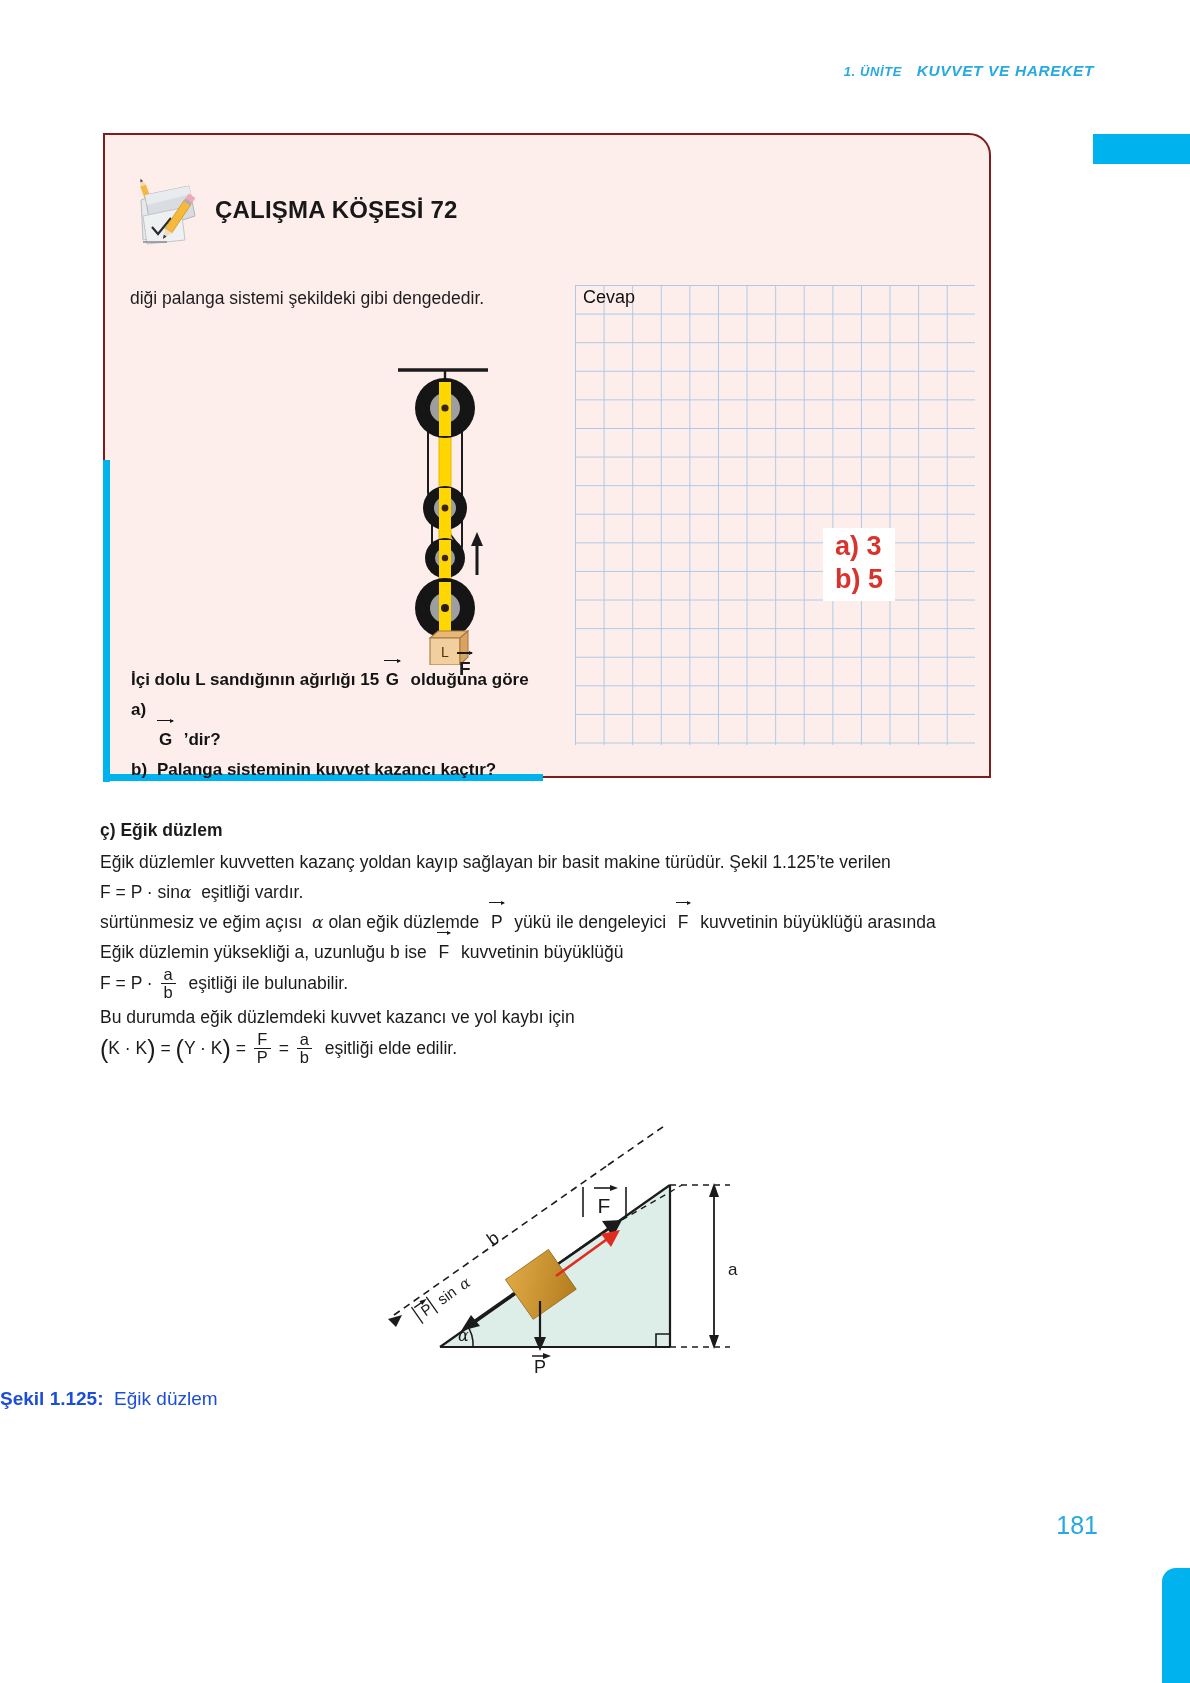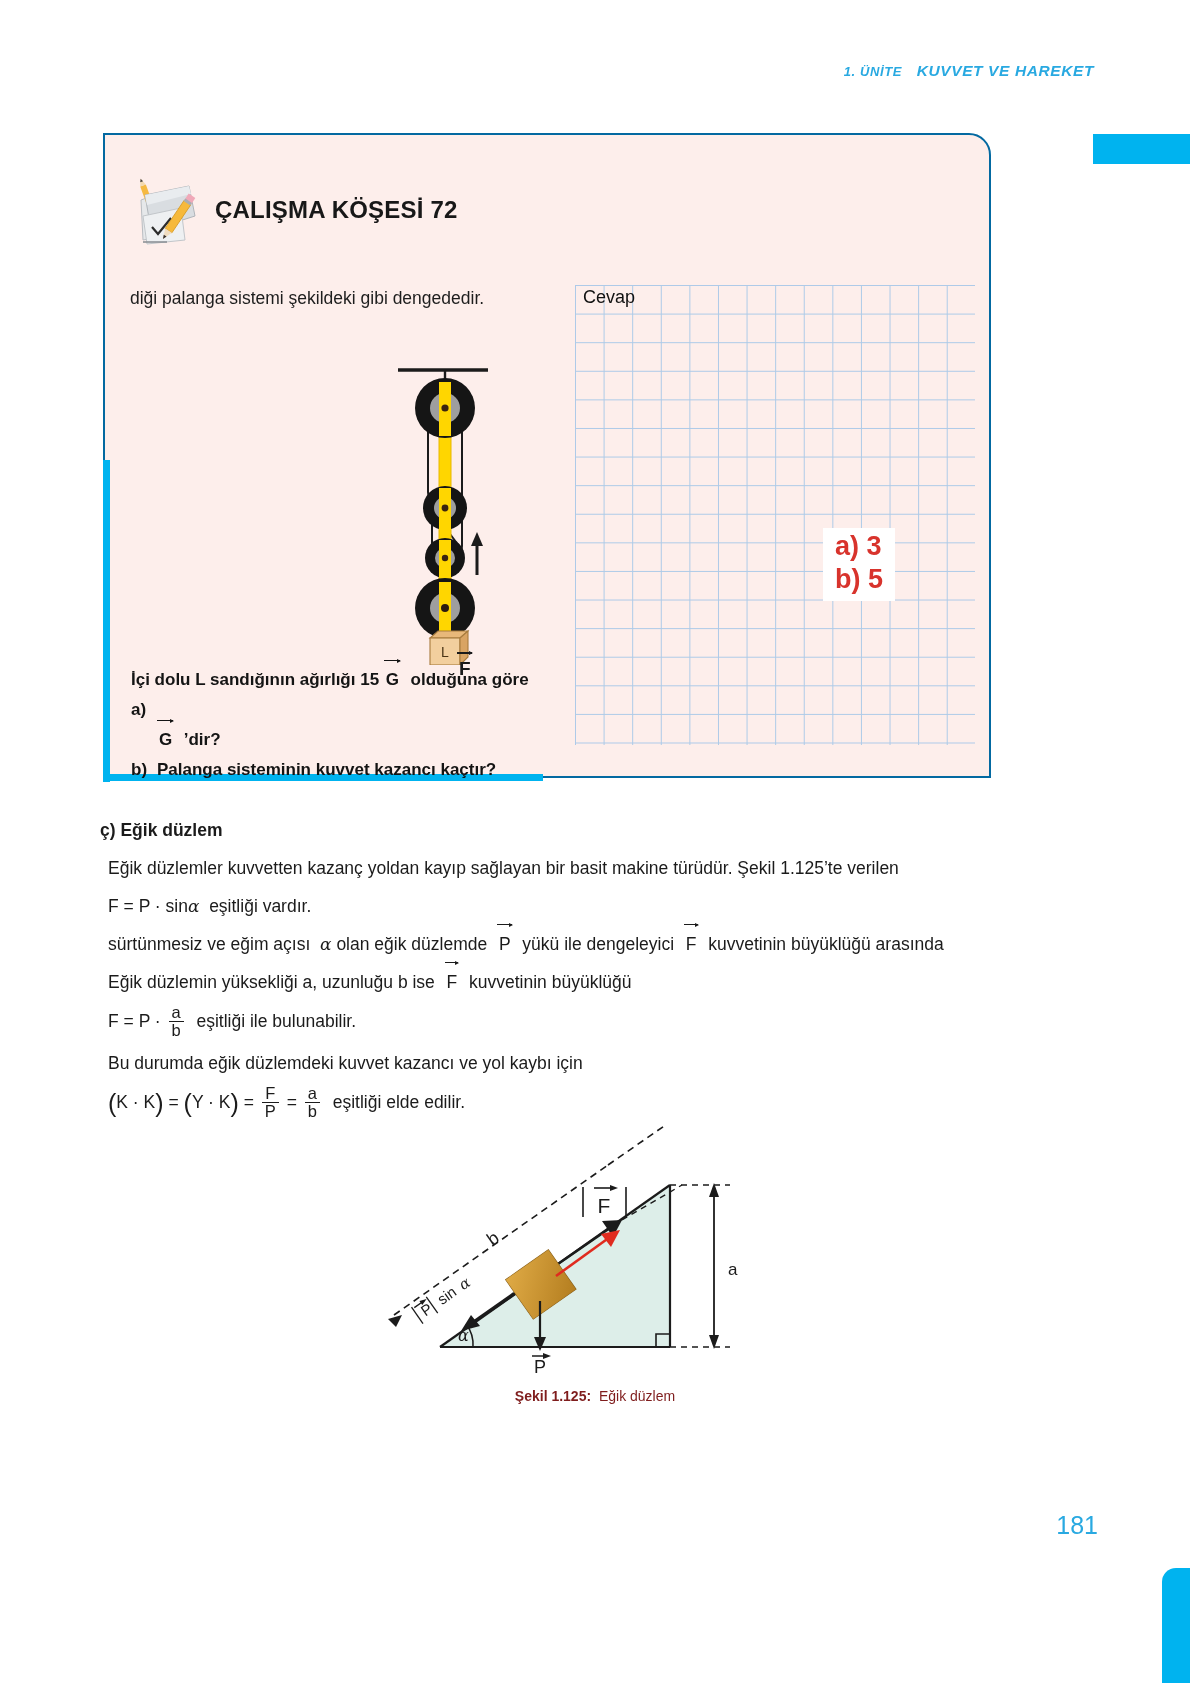--- a/index.html
+++ b/index.html
@@ -51,21 +51,21 @@
   }
 
   
   .activity-panel {
     position: absolute;
     left: 103px;
     top: 133px;
     width: 888px;
     height: 645px;
     background: #fdeeeb;
-    border: 2px solid #0369a1;
+    border: 2px solid #7f1d1d;
     border-top-right-radius: 22px;
     box-sizing: border-box;
   }
   .activity-panel .left-accent {
     position: absolute;
     left: -2px;
     top: 325px;
     width: 7px;
     height: 322px;
     background: #00b3ef;
@@ -210,21 +210,21 @@
     width: 900px;
     font-size: 17.5px;
     line-height: 30px;
     color: #1b1b1b;
   }
   .section h3 {
     font-size: 17.5px;
     font-weight: bold;
     margin: 0 0 2px 0;
   }
-  .section p { margin: 8px; }
+  .section p { margin: 0; }
   .alpha { font-family: "DejaVu Serif", serif; font-style: italic; font-size: 17px; }
 
   .frac {
     display: inline-block;
     vertical-align: middle;
     text-align: center;
     line-height: 17px;
     font-size: 16.5px;
     margin: 0 3px;
     position: relative;
@@ -242,23 +242,22 @@
     position: absolute;
     left: 370px;
     top: 1125px;
     width: 460px;
     height: 260px;
   }
   .fig-caption {
     position: absolute;
     left: 0; right: 0;
     top: 1388px;
-    text-align: center;
-    font-size: 14px;
-    color: #7f1d1d;
+    font-size: 19px;
+    color: #1d4ed8;
   }
   .fig-caption b { font-weight: bold; }
 
   .page-number {
     position: absolute;
     right: 92px;
     bottom: 143px;
     font-size: 25px;
     color: #29a9e1;
   }

